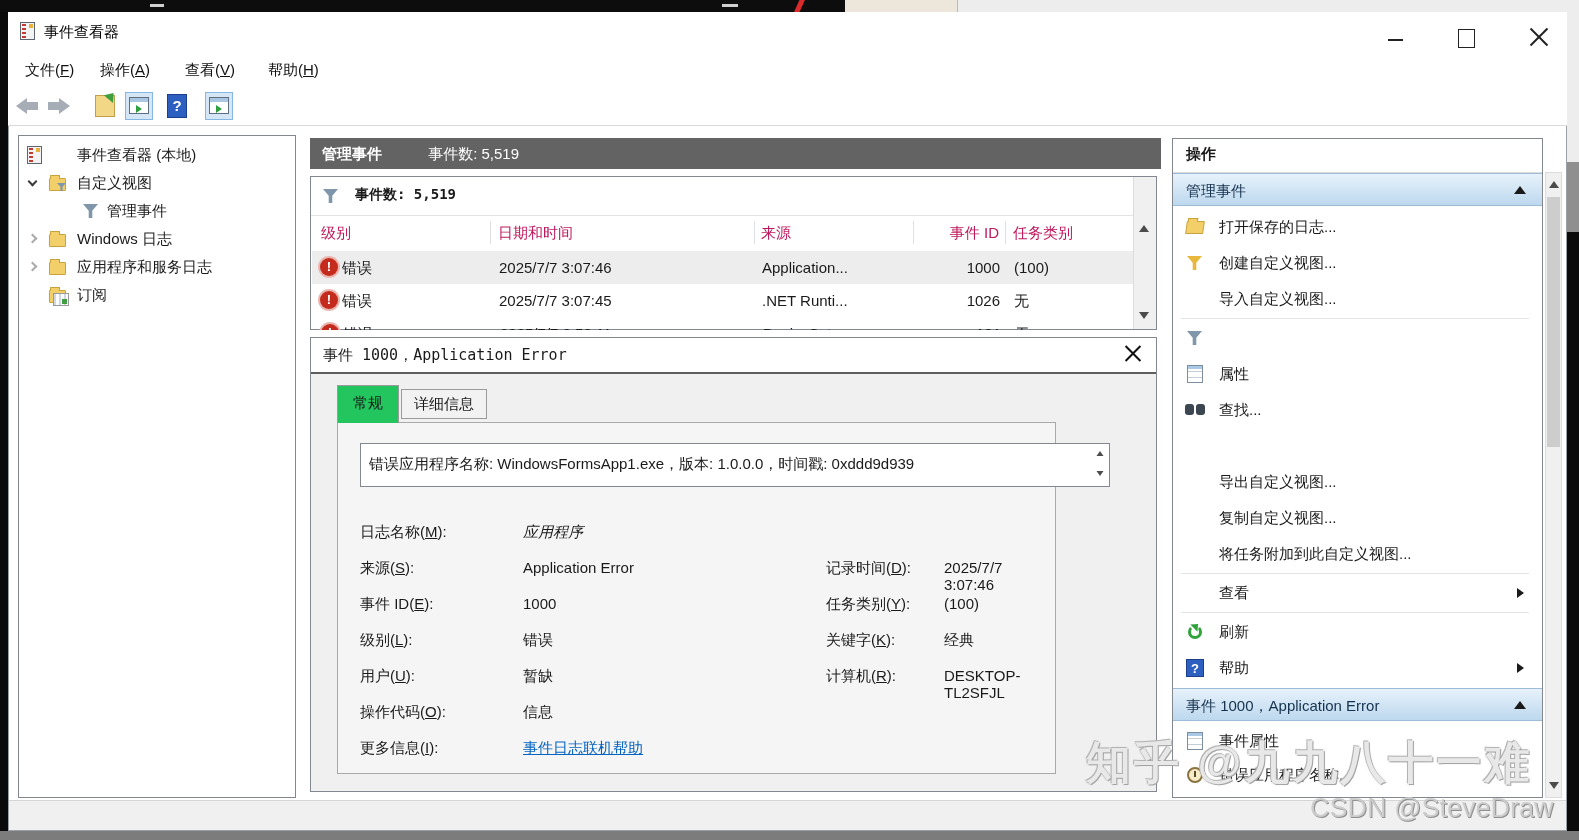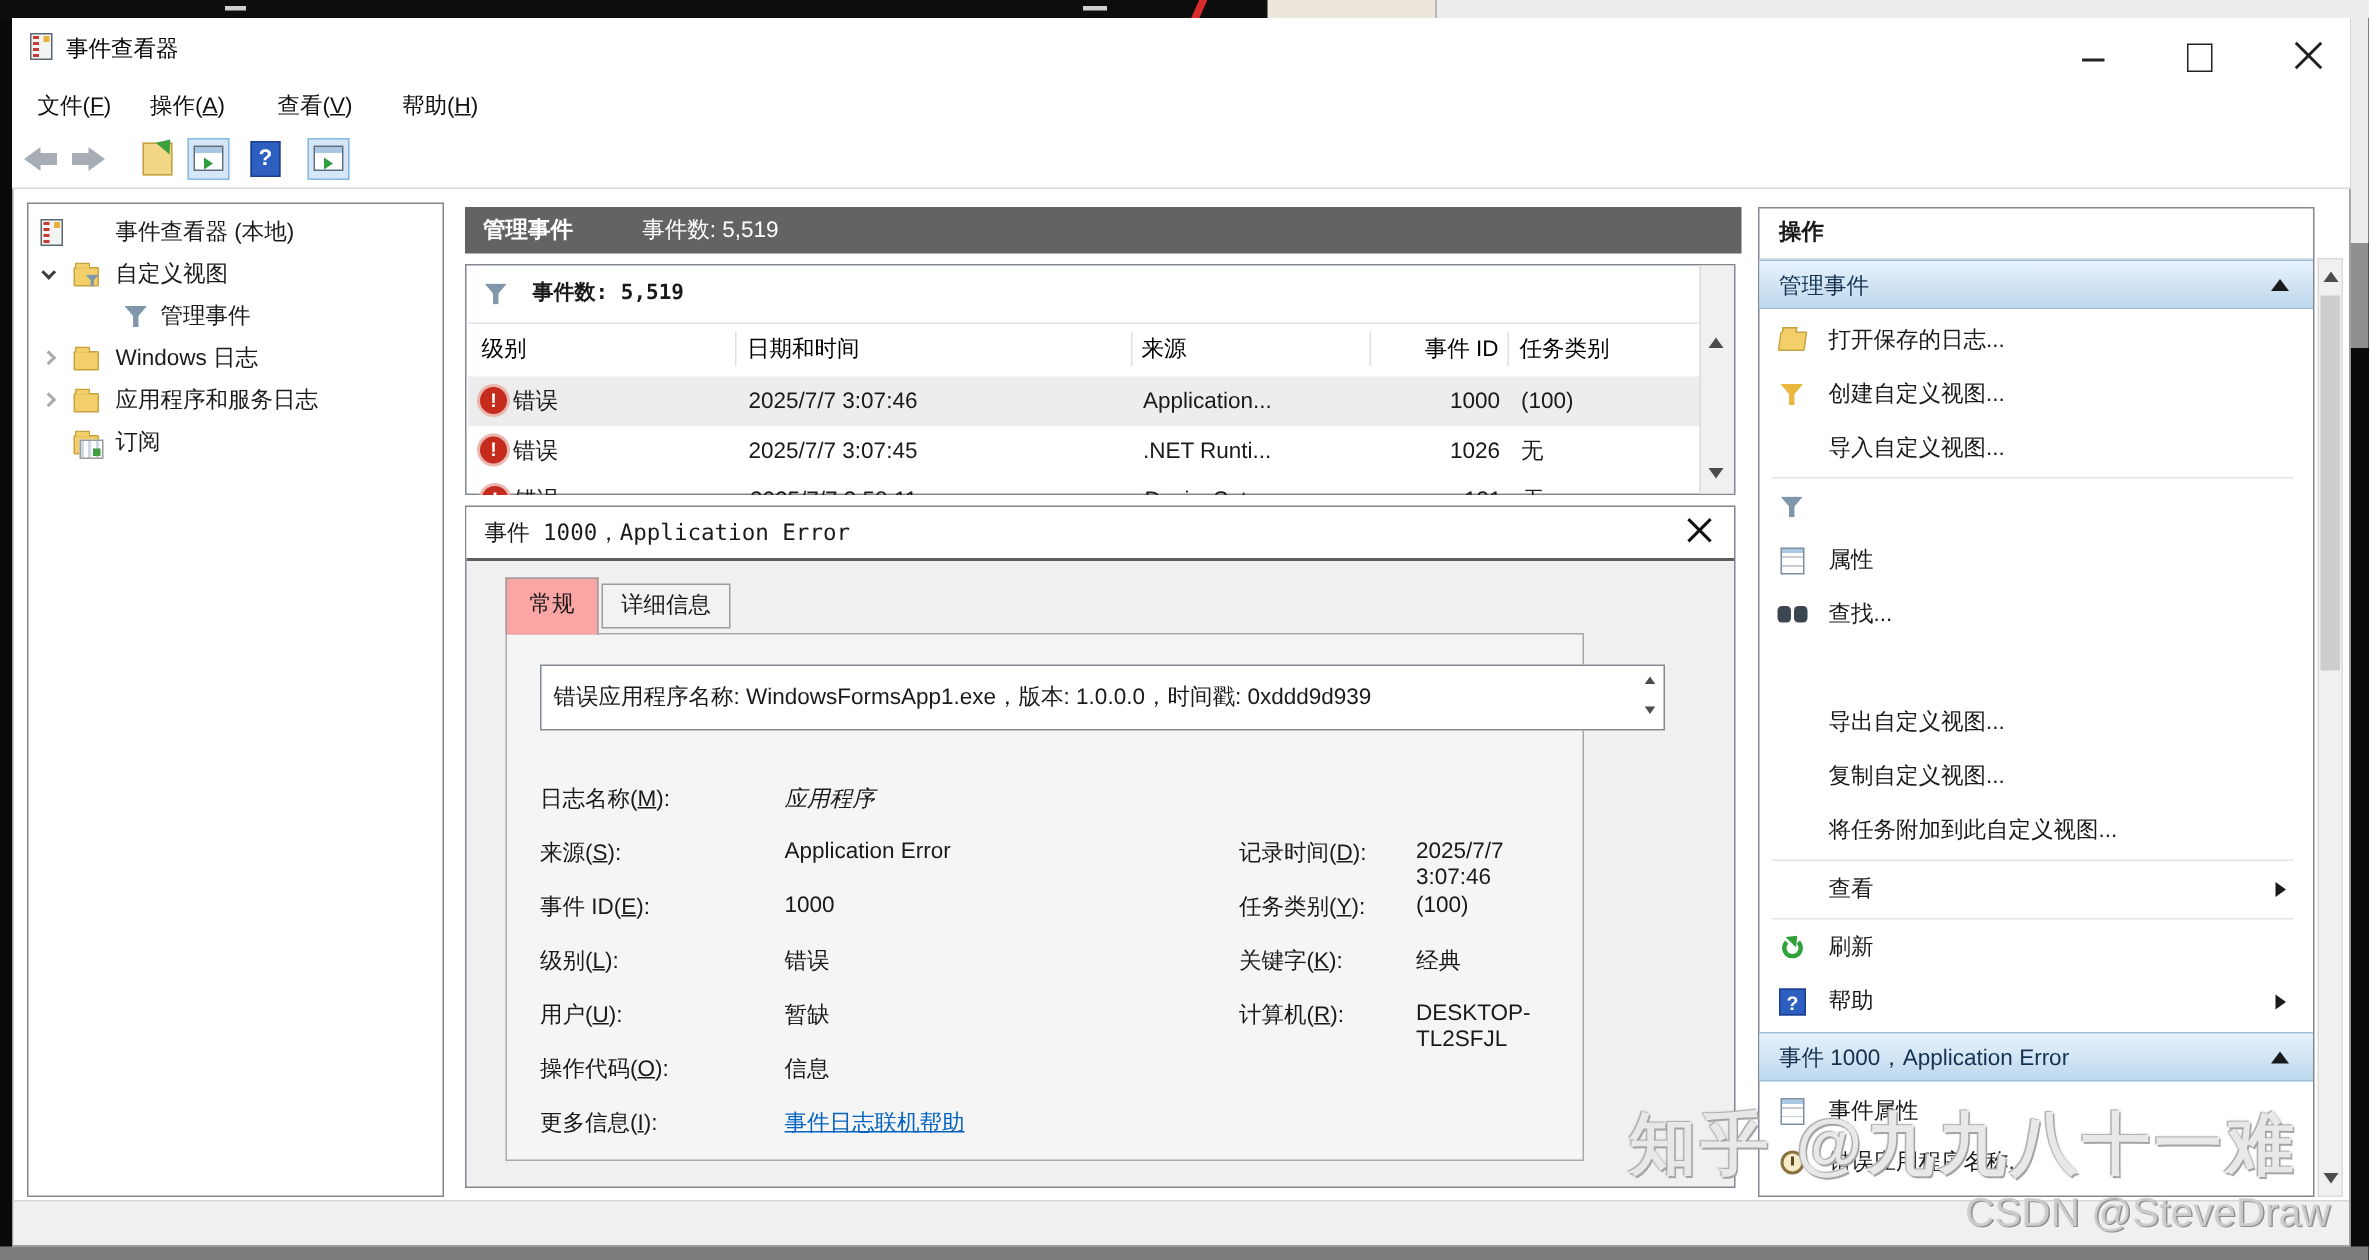--- a/index.html
+++ b/index.html
@@ -68,21 +68,21 @@
   .subicon{position:absolute;width:16px;height:13px;background:#fdfdfd;border:1px solid #9a9a9a;box-sizing:border-box;
       background-image:repeating-linear-gradient(90deg,#cdd8e2 0 2px,transparent 2px 5px);}
   .subicon::after{content:"";position:absolute;right:1px;bottom:1px;width:5px;height:5px;background:#3f9e3f;}
   
   .c-header{left:310px;top:138px;width:851px;height:31px;background:#636363;color:#fff;line-height:31px;}
   .c-header b{margin-left:12px;font-size:15px;}
   .c-header span.cnt{margin-left:42px;font-size:15px;}
   .listbox{left:310px;top:176px;width:847px;height:154px;background:#fff;border:1px solid #828790;box-sizing:border-box;}
   .filter-row{position:absolute;left:0;top:0;width:100%;height:38px;border-bottom:1px solid #e3e3e3;}
   .filter-text{position:absolute;left:44px;top:9px;font-family:"DejaVu Sans Mono",monospace;font-weight:bold;font-size:14px;}
-  .lh-row{position:absolute;left:0;top:39px;width:100%;height:33px;line-height:33px;color:#000000;}
+  .lh-row{position:absolute;left:0;top:39px;width:100%;height:33px;line-height:33px;color:#be185d;}
   .lh-sep{position:absolute;top:5px;width:1px;height:23px;background:#e0e0e0;}
   .ev-row{position:absolute;left:1px;height:33px;line-height:33px;width:822px;}
   .ev-row.sel{background:#ededed;}
   .erricon{position:absolute;left:8px;top:7px;width:18px;height:18px;border-radius:50%;background:#c42b1c;color:#fff;
       text-align:center;line-height:18px;font-weight:bold;font-size:13px;box-shadow:0 0 0 2px #e9b6b0;}
   .erricon::after{content:"!";}
   .col-level{position:absolute;left:30px;} .col-date{position:absolute;left:187px;}
   .col-src{position:absolute;left:450px;} .col-id{position:absolute;left:610px;width:78px;text-align:right;}
   .col-task{position:absolute;left:702px;}
   .vscroll{position:absolute;right:0;top:0;width:22px;height:100%;background:#f0f0f0;border-left:1px solid #dcdcdc;}
@@ -91,21 +91,21 @@
   .tri.down{border-left:5px solid transparent;border-right:5px solid transparent;border-top:7px solid #4c4c4c;}
   .tri.rightp{border-top:5px solid transparent;border-bottom:5px solid transparent;border-left:7px solid #1a1a1a;}
   .tri.upbig{border-left:6px solid transparent;border-right:6px solid transparent;border-bottom:8px solid #1a1a1a;}
   
   .detail{left:310px;top:337px;width:847px;height:455px;background:#f0f0f0;border:1px solid #828790;box-sizing:border-box;}
   .d-header{position:absolute;left:0;top:0;width:100%;height:36px;background:#fff;border-bottom:2px solid #5e5e5e;box-sizing:border-box;}
   .d-title{position:absolute;left:12px;top:8px;font-family:"DejaVu Sans Mono","Liberation Mono",monospace;font-size:15px;}
   .d-close{position:absolute;right:14px;top:7px;width:18px;height:18px;}
   .d-close .xbar{left:8px;top:-2px;height:21px;background:#111;}
   .tab{position:absolute;top:47px;height:34px;line-height:34px;text-align:center;border:1px solid #9b9b9b;box-sizing:border-box;}
-  .tab.active{background:#fca5a5;border-bottom:none;z-index:3;height:38px;}
+  .tab.active{background:#22c55e;border-bottom:none;z-index:3;height:38px;}
   .tab.inactive{background:#f2f2f2;top:51px;height:30px;line-height:28px;}
   .d-content{position:absolute;left:26px;top:84px;width:719px;height:352px;background:#f5f5f5;border:1px solid #a9a9a9;box-sizing:border-box;}
   .descbox{position:absolute;left:22px;top:20px;width:750px;height:44px;background:#fff;border:1px solid #828790;box-sizing:border-box;}
   .descbox .txt{position:absolute;left:8px;top:11px;font-size:15px;white-space:nowrap;}
   .mini-scroll{position:absolute;right:3px;top:4px;width:12px;height:36px;color:#555;}
   .fld-label{position:absolute;color:#1a1a1a;}
   .fld-value{position:absolute;color:#1a1a1a;}
   a.evlink{color:#0563c1;text-decoration:underline;}
   
   .actions{left:1172px;top:138px;width:371px;height:660px;background:#fff;border:1px solid #828790;box-sizing:border-box;}

